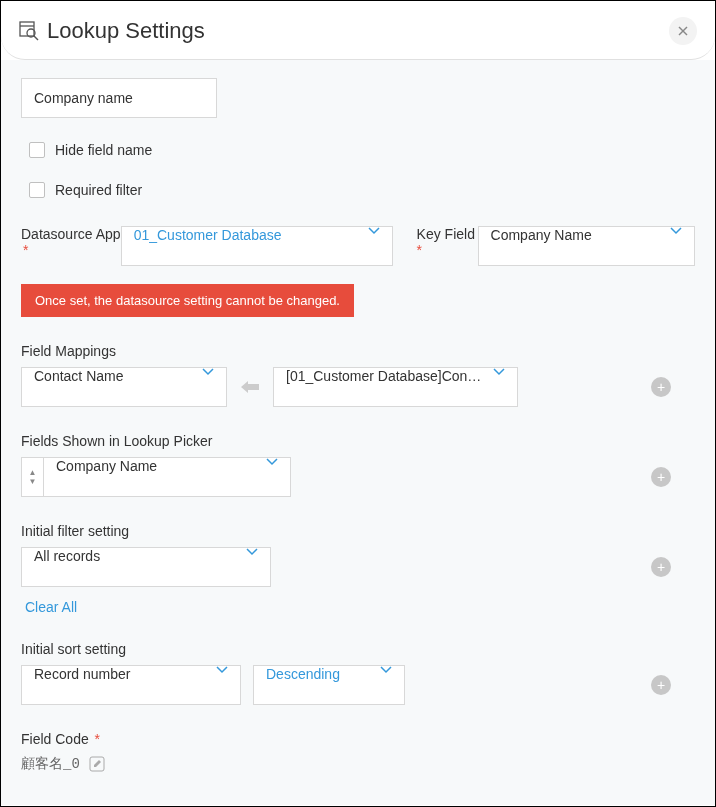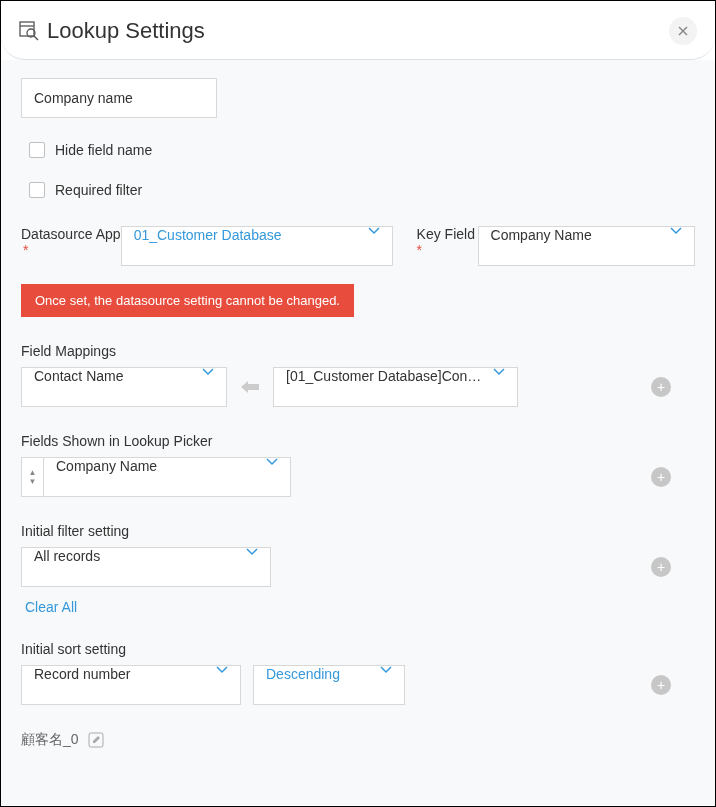--- a/index.html
+++ b/index.html
@@ -156,20 +156,21 @@
       color: #3498db;
       font-size: 14px;
       margin-top: 12px;
       cursor: pointer;
       display: inline-block;
       margin-left: 4px;
     }
     .field-code-row {
       display: flex;
       margin-top: 6px;
+      font-family: Liberation Mono, monospace;
     }
     .field-code-value {
       color: #666;
       font-size: 14px;
     }
     .edit-icon-box {
       width: 18px; height: 18px;
       margin-left: 8px;
       cursor: pointer;
       display: inline-flex;
@@ -336,20 +337,23 @@
             </svg>
         </span>
       </div>
       <div class="add-circle">
         <span class="add-circle-inner">+</span>
       </div>
     </div>
   </div>
 
   <div class="section-block">
+    <div class="section-label">
+      <span>Field Code</span><span class="req-star"> *</span>
+    </div>
     <div class="field-code-row">
       <span class="field-code-value">顧客名_0</span>
       <span class="edit-icon-box">
         <svg width="16" height="16" viewBox="0 0 16 16">
           <rect x="1" y="1" width="14" height="14" rx="2" fill="none" stroke="#aaa" stroke-width="1"></rect>
           <path d="M5 11 L5 9 L10 4 L12 6 L7 11 Z" fill="#aaa"></path>
         </svg>
       </span>
     </div>
   </div>

